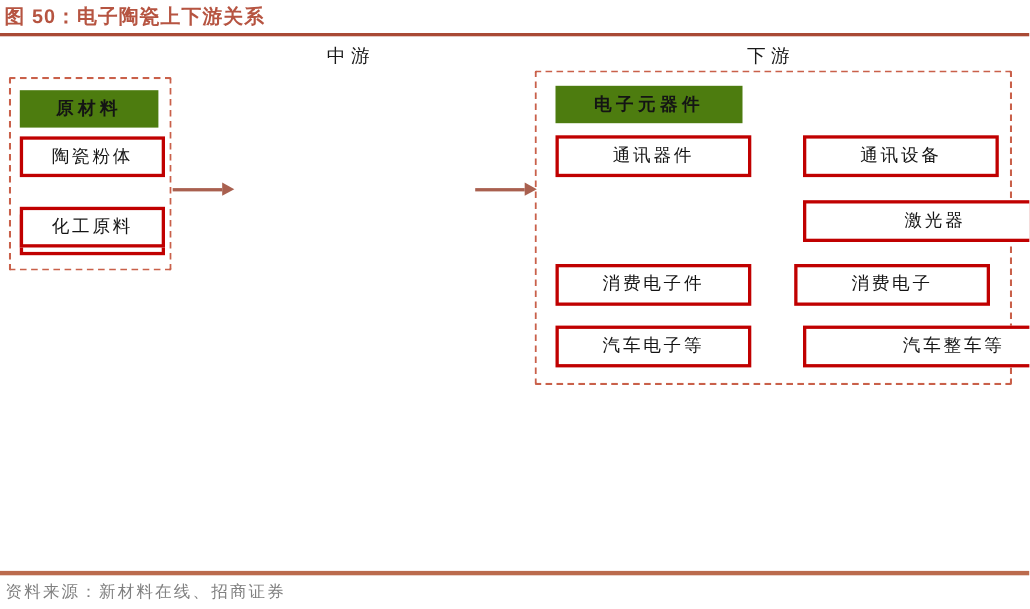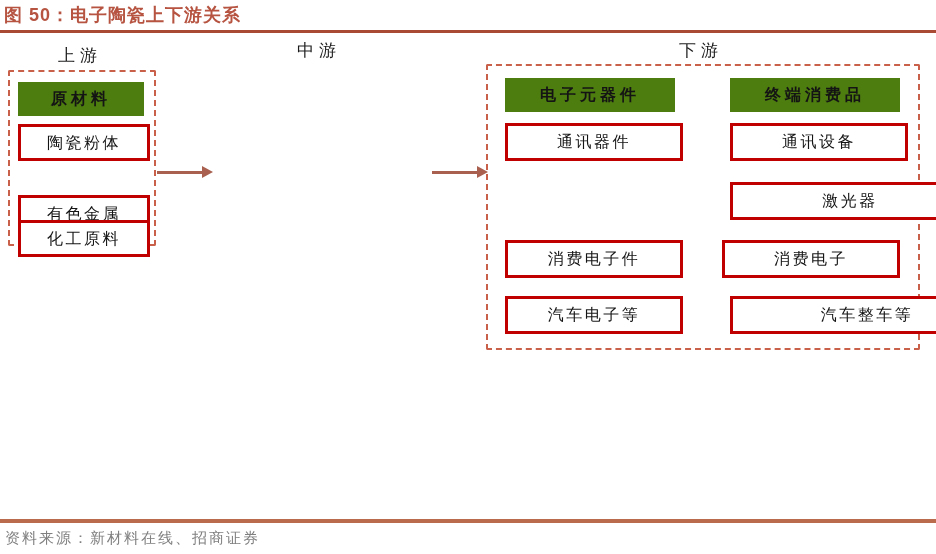--- a/index.html
+++ b/index.html
@@ -47,33 +47,32 @@
   }
 </style>
 </head>
 <body>
 
 <div class="stage">
 
   <div class="fig-title">图 50：电子陶瓷上下游关系</div>
   <div class="title-rule"></div>
 
-  <div class="sec-label" style="left:8px; top:44px; width:144px;">上游</div>
   <div class="sec-label" style="left:216px; top:39px; width:206px;">中游</div>
   <div class="sec-label" style="left:486px; top:39px; width:430px;">下游</div>
 
   <div class="panel" style="left:8px; top:70px; width:144px; height:172px;">
     <div class="hdr" style="left:8px; top:10px; width:126px; height:34px;">原材料</div>
     <div class="item" style="left:8px; top:52px; width:126px; height:31px;">
       <span>陶瓷粉体</span>
     </div>
     <div class="item" style="left:8px; top:83px; width:126px; height:31px;margin-top:40px;">
       <span>有色金属</span>
     </div>
-    <div class="item" style="left:8px; top:148px; width:126px; height:31px;">
+    <div class="item" style="left:8px; top:116px; width:126px; height:31px;">
       <span>化工原料</span>
     </div>
   </div>
 
   <div class="arrow" style="left:157px; top:171px; width:45px;"></div>
 
 
   <div class="arrow" style="left:432px; top:171px; width:45px;"></div>
 
   <div class="panel" style="left:486px; top:64px; width:430px; height:282px;text-decoration:underline;">
@@ -82,21 +81,20 @@
     <div class="item" style="left:17px; top:57px; width:172px; height:32px;">
       <span>通讯器件</span>
     </div>
     <div class="item" style="left:17px; top:174px; width:172px; height:32px;">
       <span>消费电子件</span>
     </div>
     <div class="item" style="left:17px; top:230px; width:172px; height:32px;">
       <span>汽车电子等</span>
     </div>
 
-    <div class="hdr" style="left:242px; top:12px; width:170px; height:34px;">终端消费品</div>
     <div class="item" style="left:242px; top:57px; width:172px; height:32px;">
       <span>通讯设备</span>
     </div>
     <div class="item" style="left:242px; top:116px; width:172px; height:32px;padding-left:31px;">
       <span>激光器</span>
     </div>
     <div class="item" style="left:234px; top:174px; width:172px; height:32px;">
       <span>消费电子</span>
     </div>
     <div class="item" style="left:242px; top:230px; width:172px; height:32px;padding-left:48px;">

